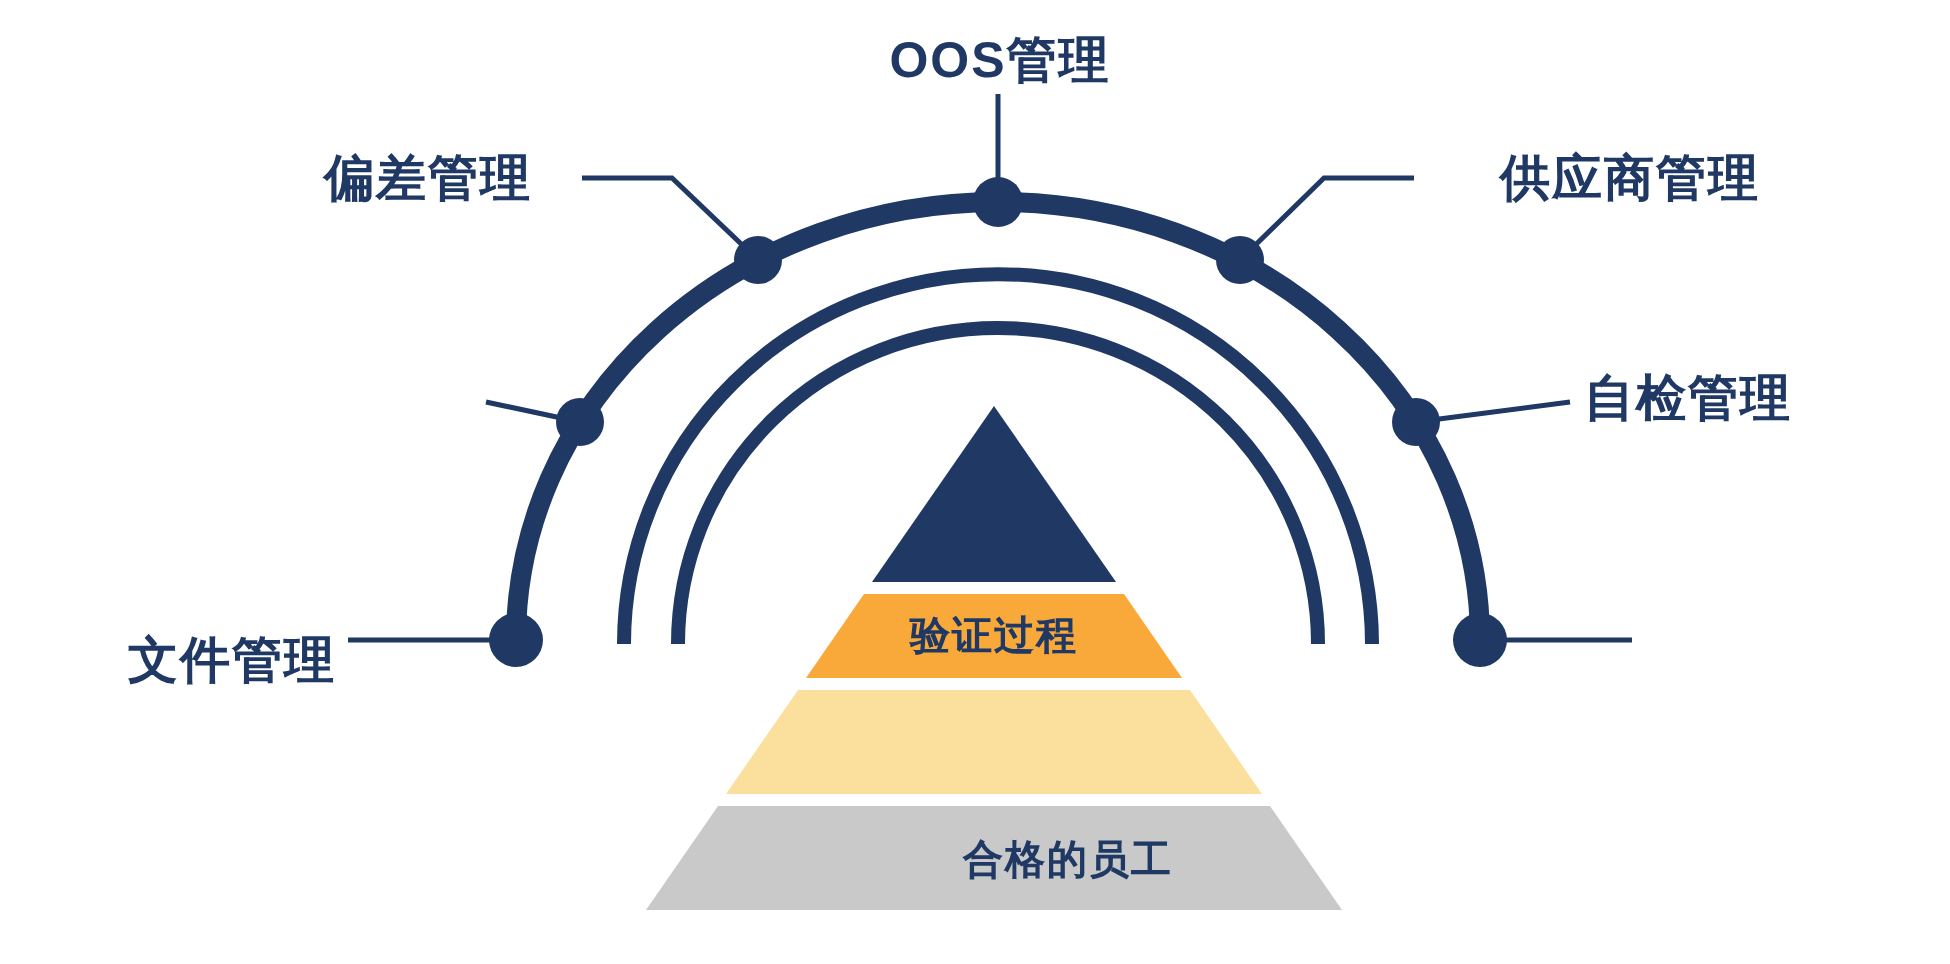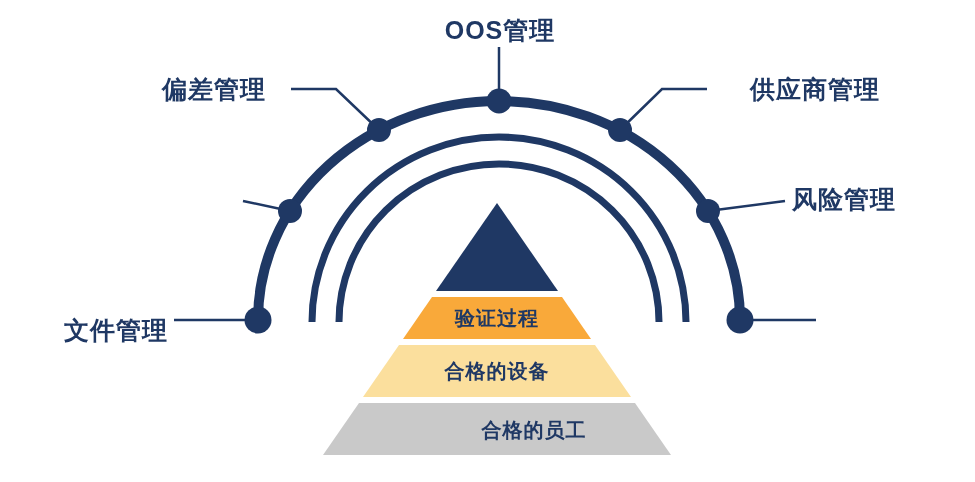--- a/index.html
+++ b/index.html
@@ -85,20 +85,19 @@
 
     <polygon class="pyr-apex" points="497,203 436,291 558,291"></polygon>
     <polygon class="pyr-l1" points="432,297 562,297 591,339 403,339"></polygon>
     <polygon class="pyr-l2" points="399,345 595,345 631,397 363,397"></polygon>
     <polygon class="pyr-l3" points="359,403 635,403 671,455 323,455"></polygon>
   </svg>
 
   <div class="label pos-oos">OOS管理</div>
   <div class="label pos-deviation">偏差管理</div>
   <div class="label pos-supplier">供应商管理</div>
-  <div class="label pos-self">风险管理</div>
+  <div class="label pos-self">自检管理</div>
   <div class="label pos-document">文件管理</div>
 
   <div class="band-label pos-l1">验证过程</div>
-  <div class="band-label pos-l2">合格的设备</div>
   <div class="band-label pos-l3">合格的员工</div>
 
 </div>
 
 </body></html>

